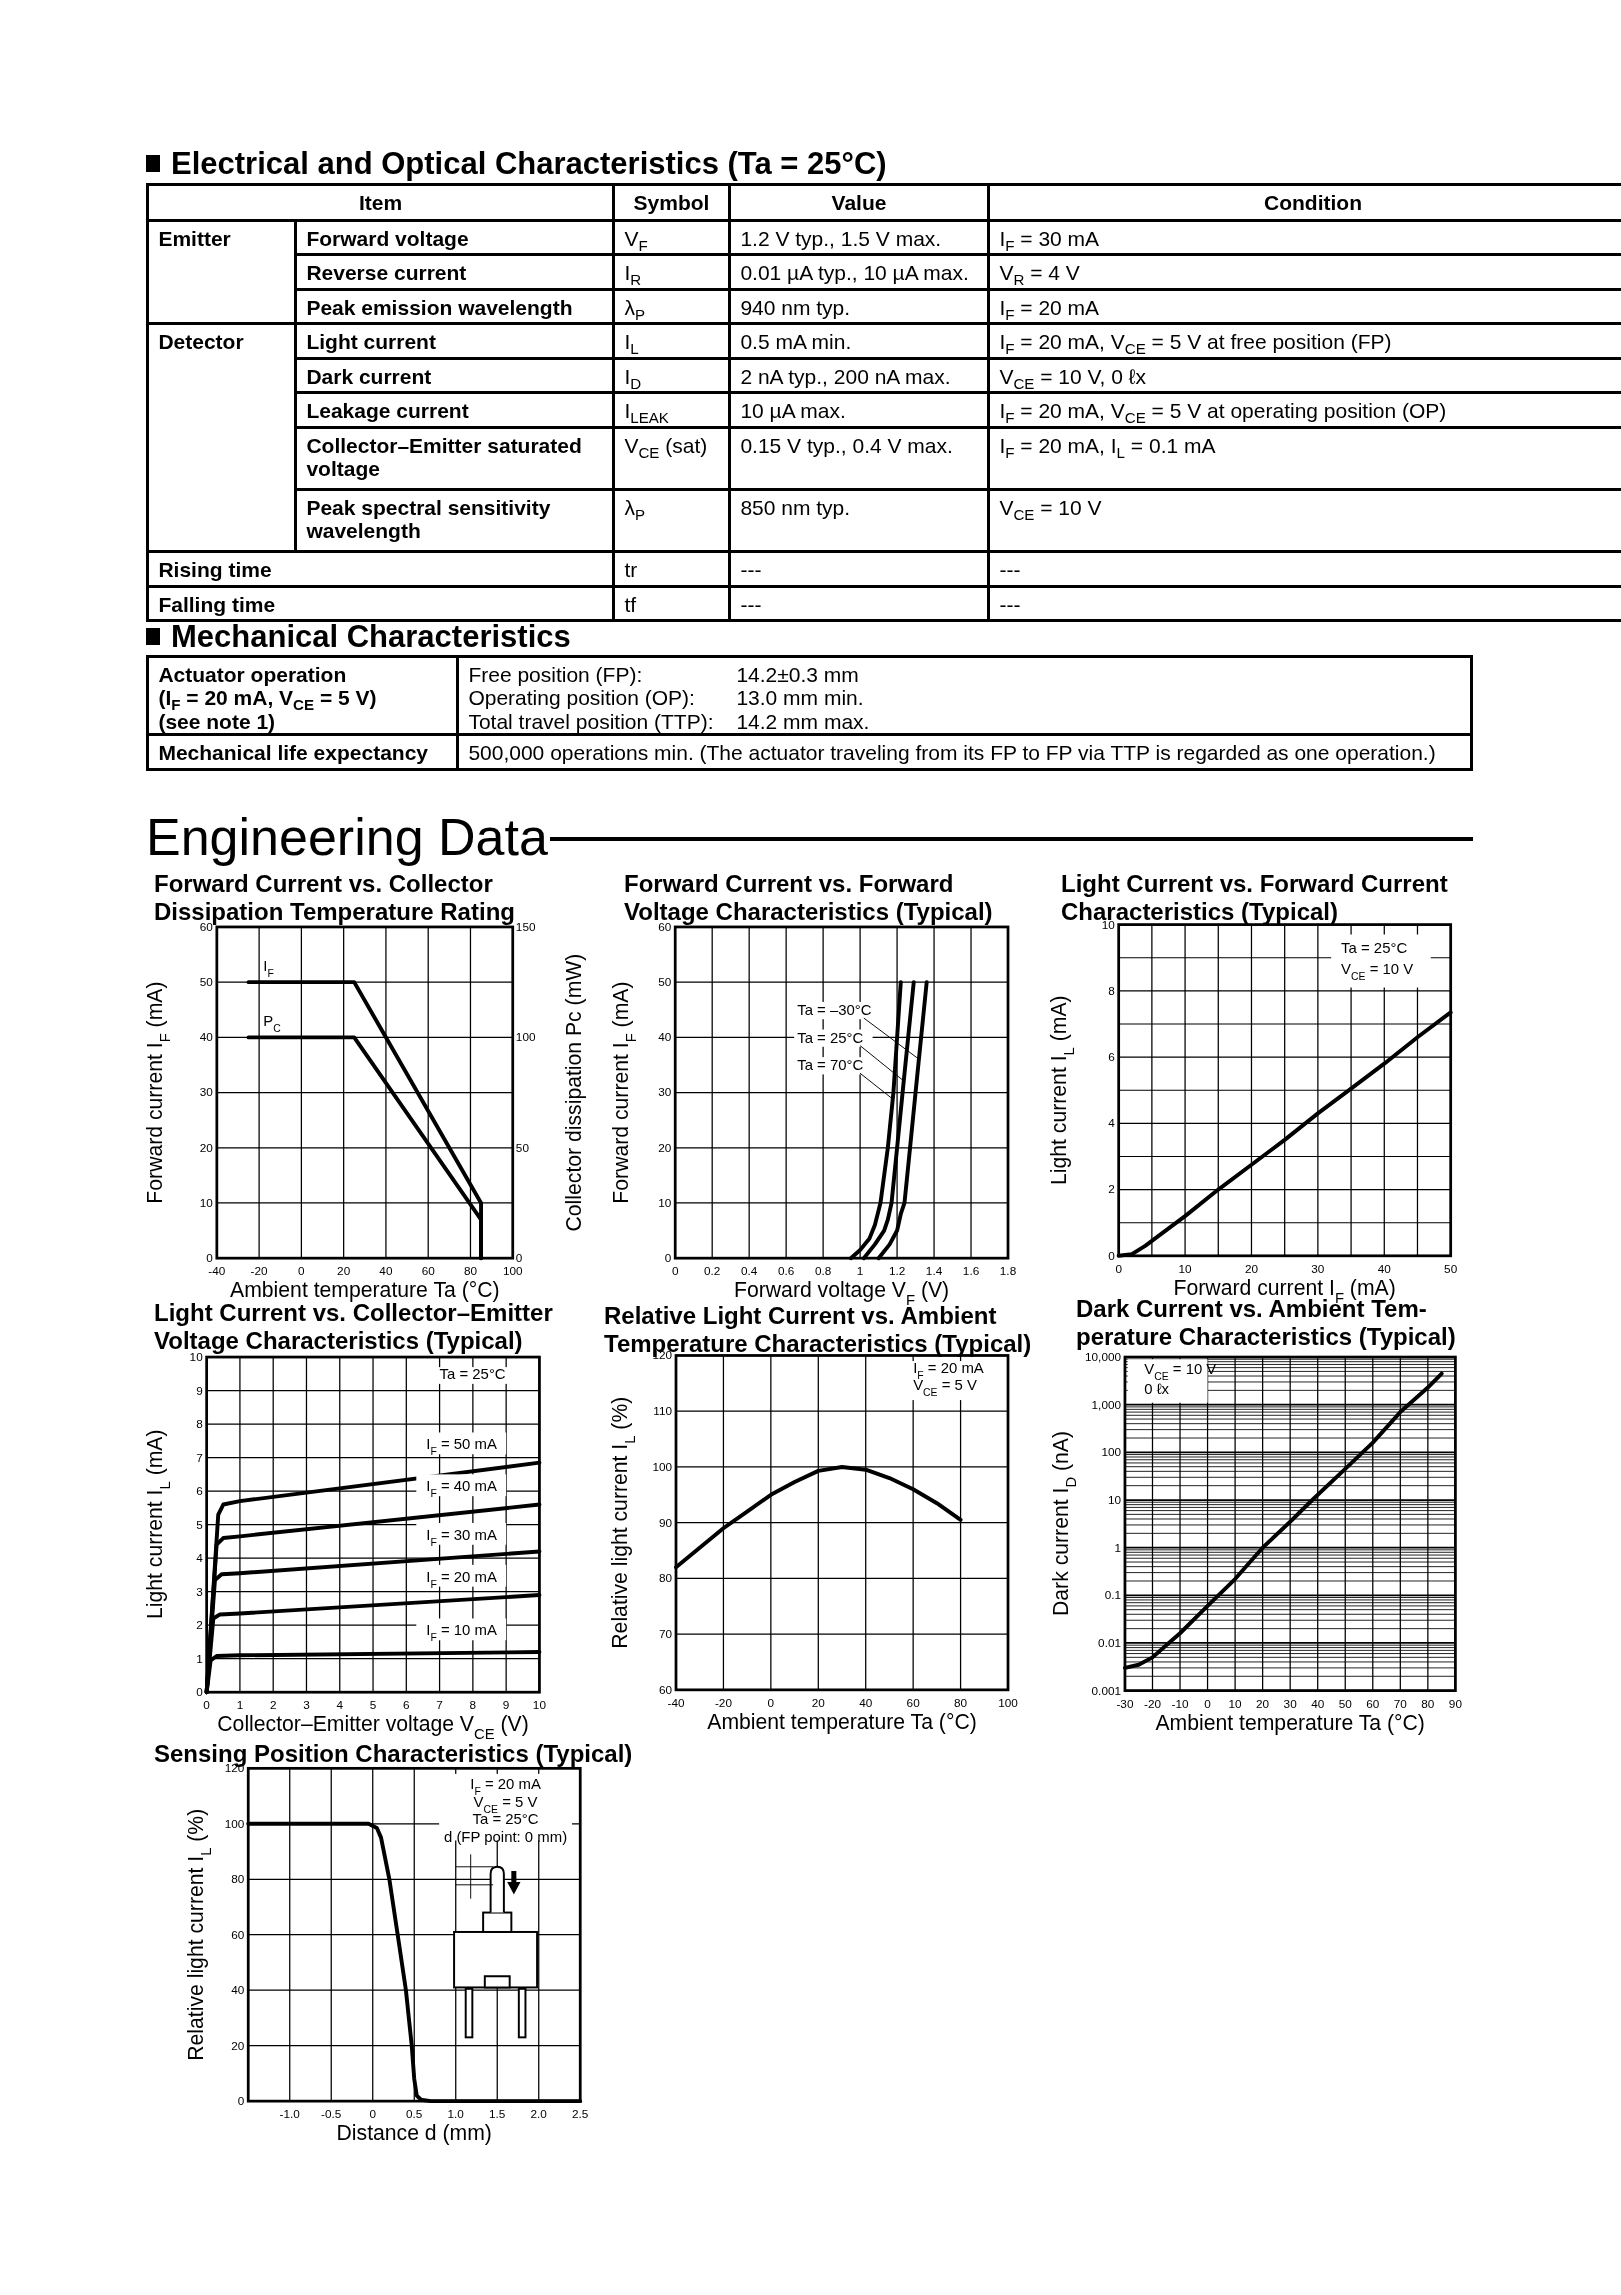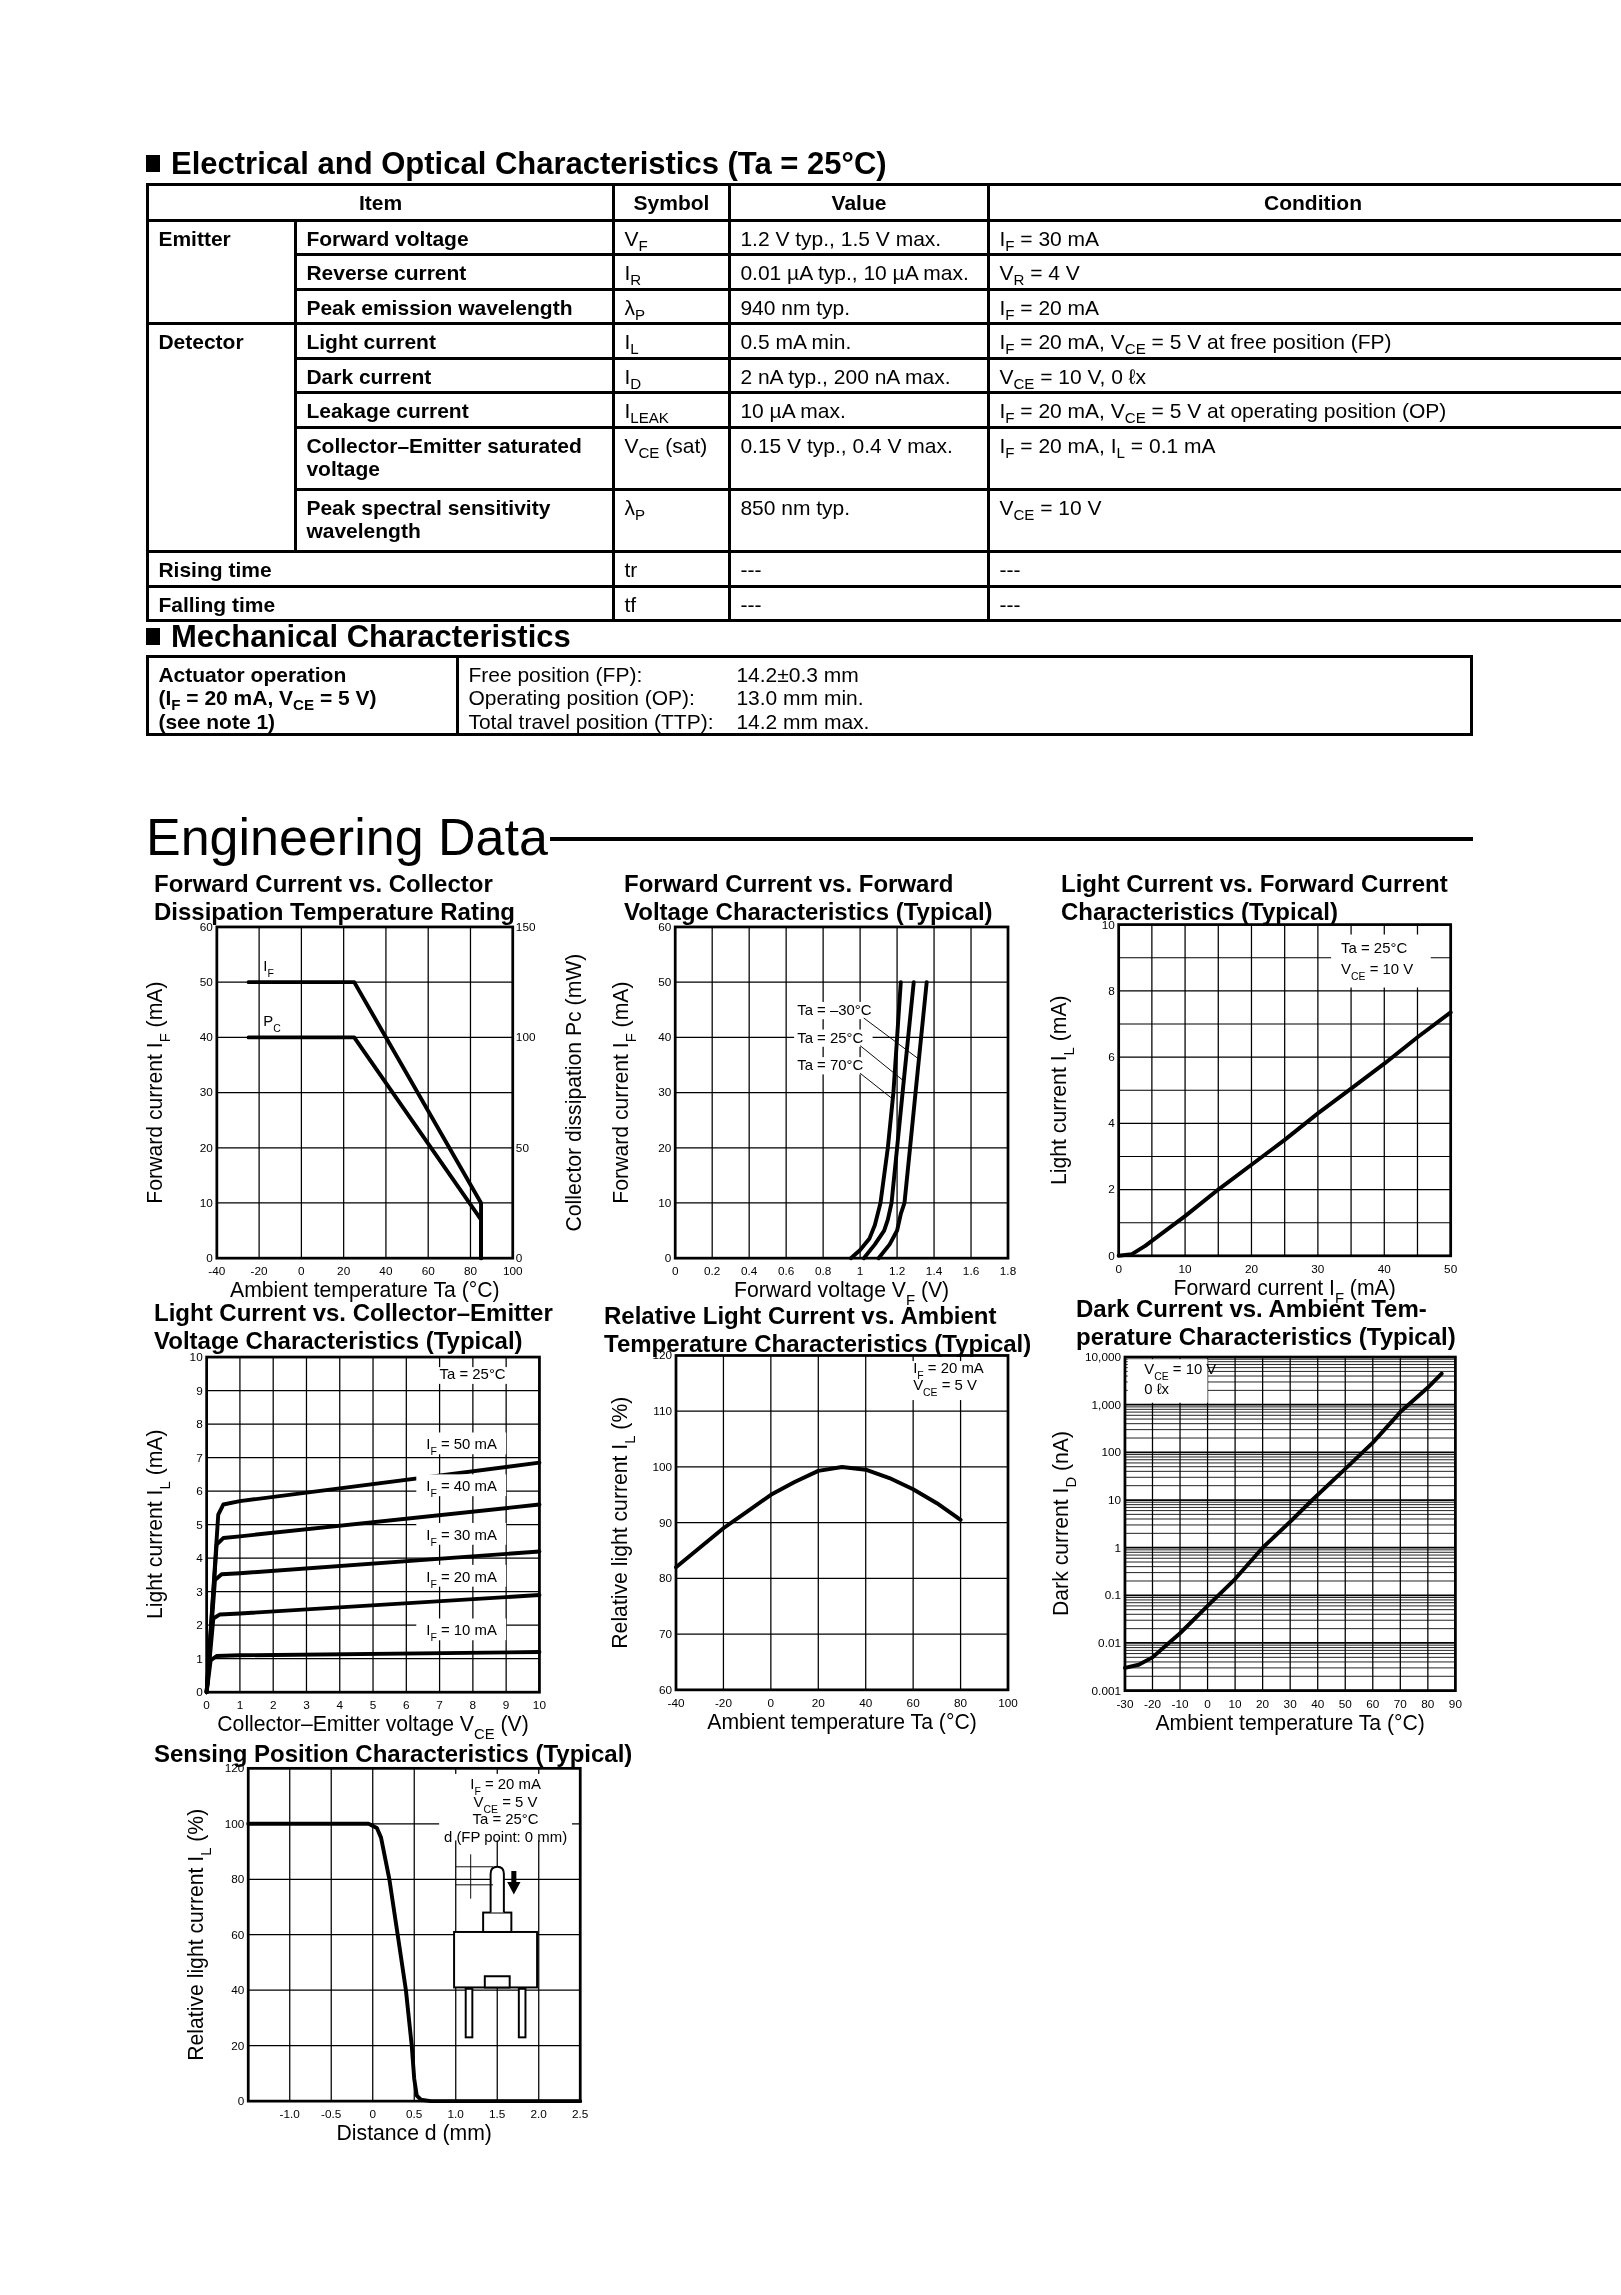--- a/index.html
+++ b/index.html
@@ -121,20 +121,24 @@
     <td class="b">
       <div>Actuator  operation</div>
       <div id="act-l2">(I<sub>F</sub> = 20 mA, V<sub>CE</sub> = 5 V)</div>
       <div>(see note 1)</div>
     </td>
     <td id="act-pos">
           <div><span class="mech-sub">Free position (FP):</span><span>14.2±0.3 mm</span></div>
           <div><span class="mech-sub">Operating position (OP):</span><span>13.0 mm min.</span></div>
           <div><span class="mech-sub">Total travel position (TTP):</span><span>14.2 mm max.</span></div>
         </td>
+  </tr>
+  <tr style="height:35px">
+    <td class="b">Mechanical life expectancy</td>
+    <td>500,000 operations min. (The actuator traveling from its FP to FP via TTP is regarded as one operation.)</td>
   </tr>
 </tbody>
   </table>
 
 <div class="eng-title">Engineering Data</div>
 <div class="eng-rule"></div>
 
 <div id="charts">
     <div class="chart-title" style="left: 154px; top: 870px;">Forward Current vs. Collector
 Dissipation Temperature Rating</div>

